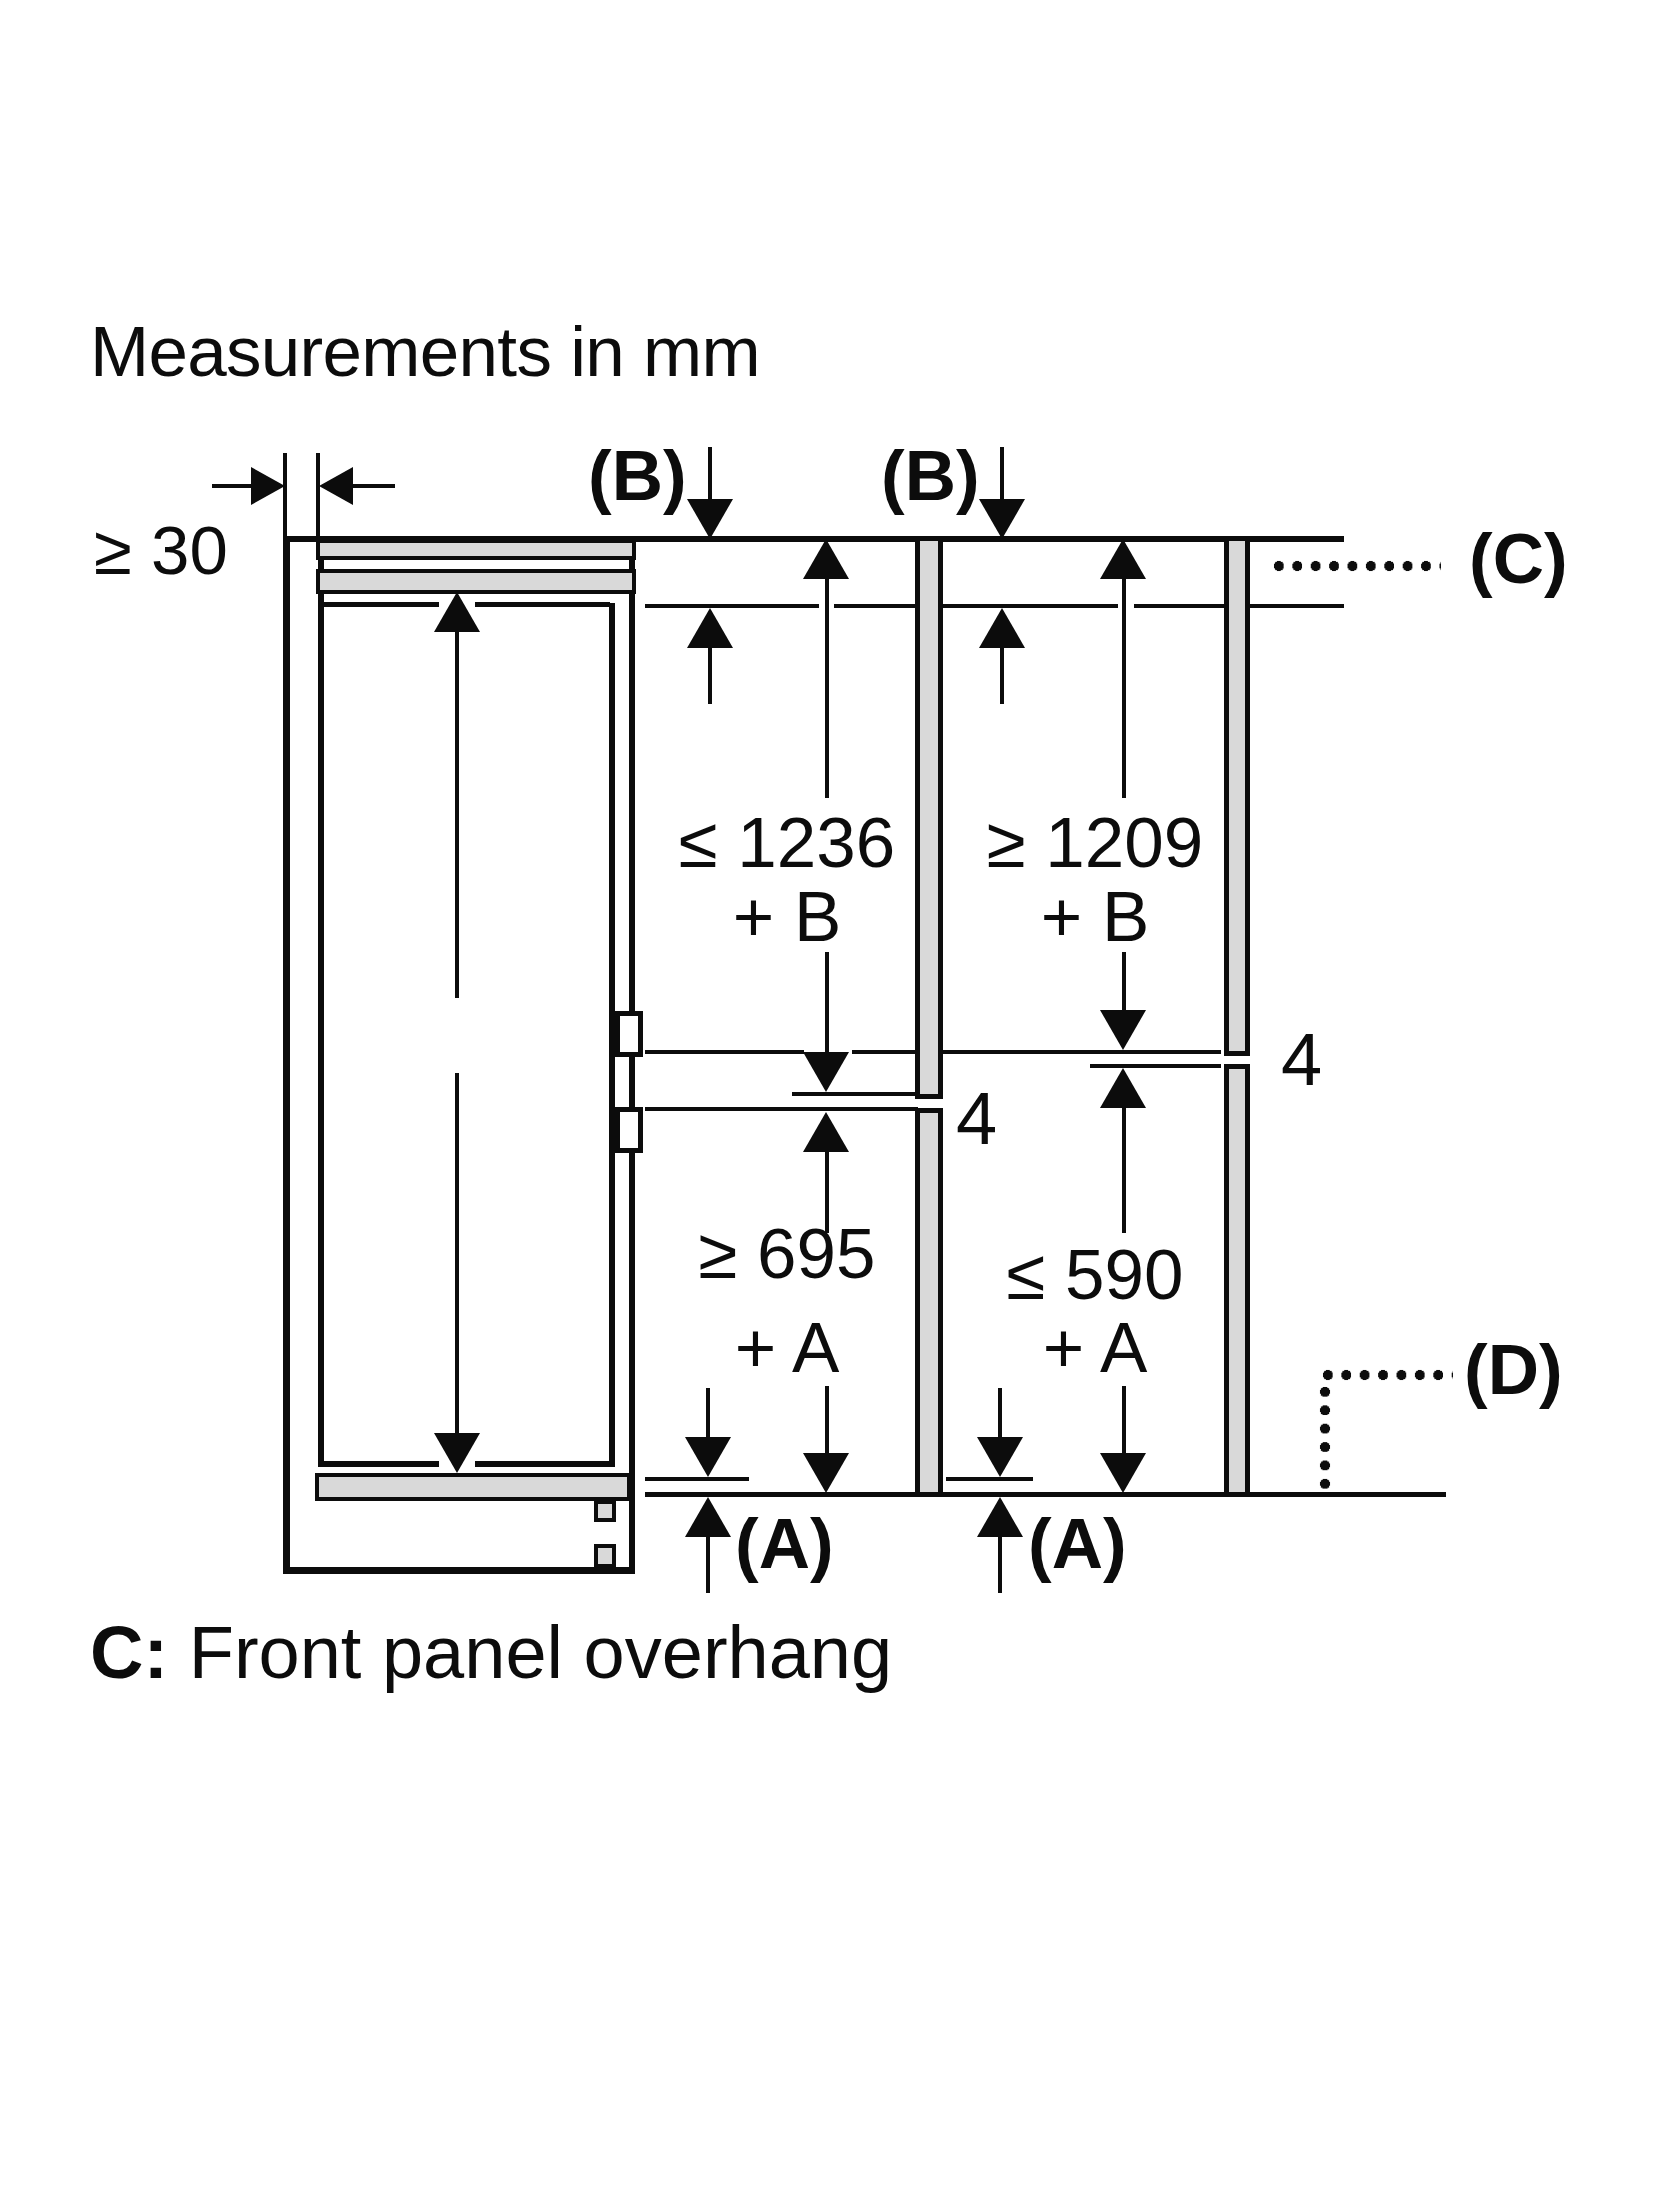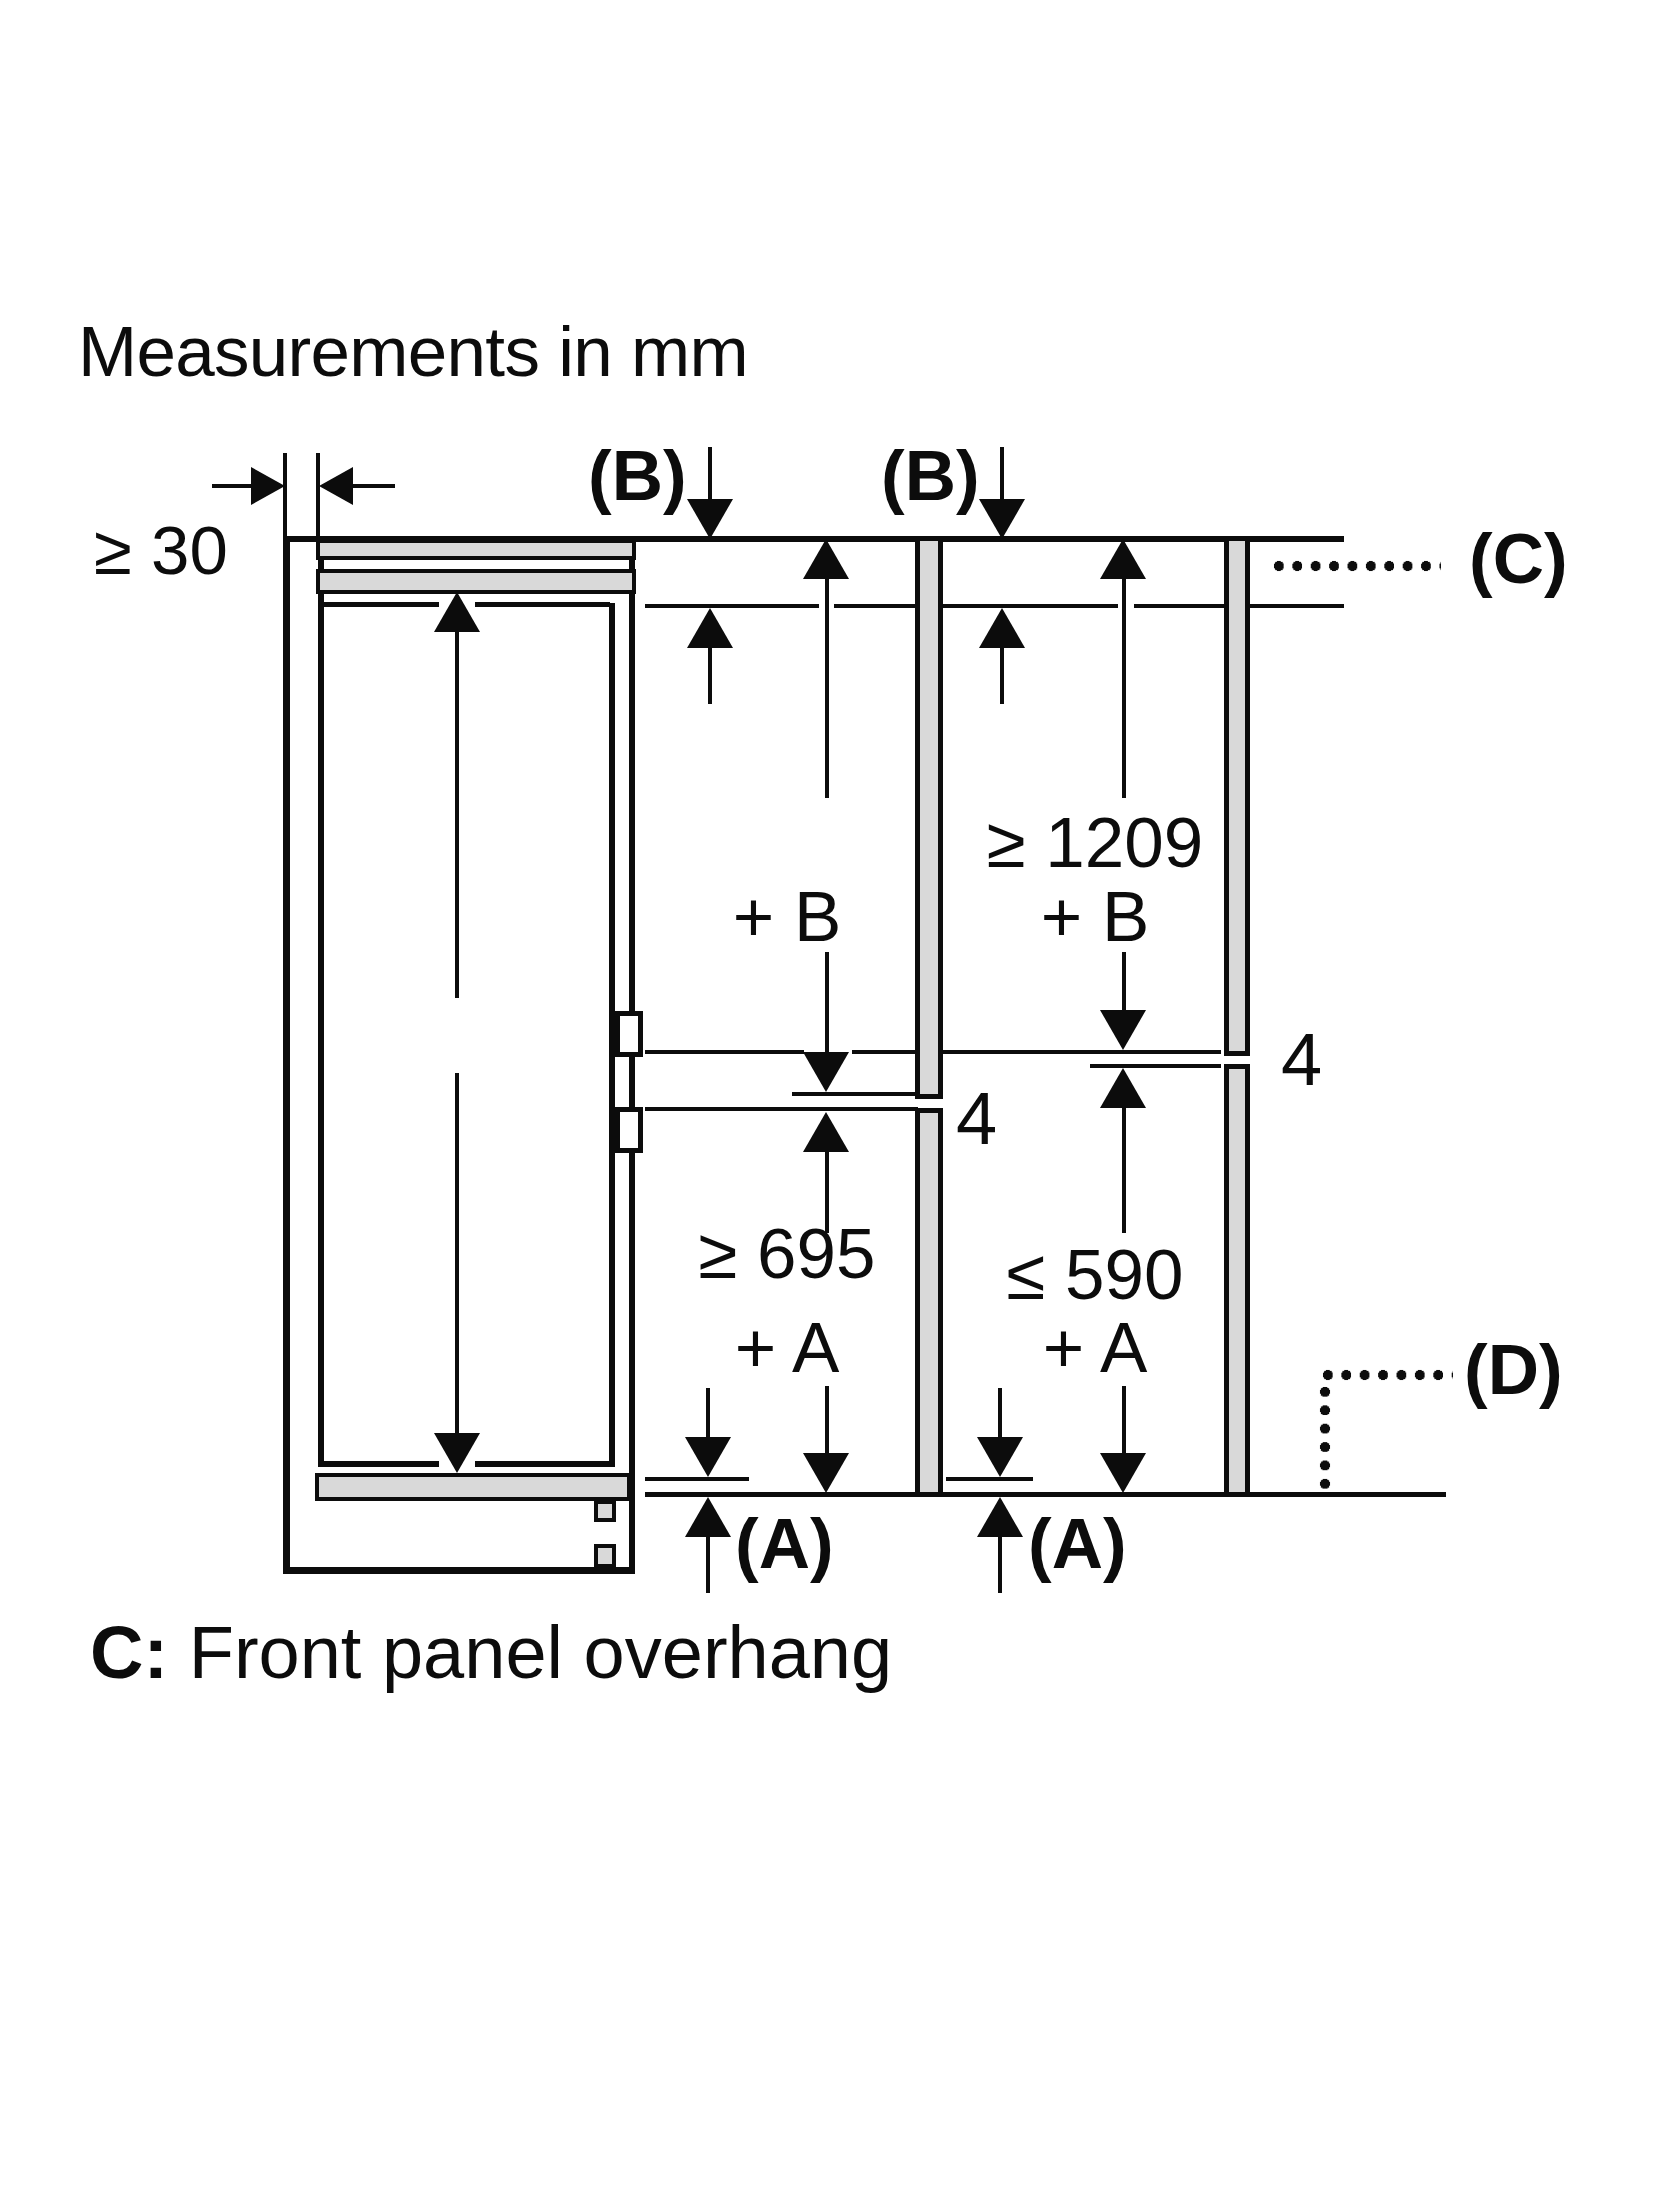--- a/index.html
+++ b/index.html
@@ -34,21 +34,21 @@
     background-size:11.8px 18.4px;background-repeat:repeat-y;}
   sup.tol{font-size:41px;vertical-align:29px;letter-spacing:0;}
   .legend-row{position:absolute;font-size:74px;white-space:nowrap;line-height:1;margin-left:8px;}
   .legend-key{font-weight:700;margin-right:20.6px;}
 </style>
 </head>
 <body>
 
 <div id="canvas">
 
-  <div class="t" style="left:78px;top:316px;font-size:71px;letter-spacing:-0.7px;">Measurements in mm</div>
+  <div class="t" style="left:90px;top:316px;font-size:71px;letter-spacing:-0.7px;">Measurements in mm</div>
 
   <div class="t" style="left:94px;top:516px;font-size:69px;">≥ 30</div>
   <div class="v" style="left:283px;top:453px;height:86px;"></div>
   <div class="v" style="left:316px;top:453px;height:86px;"></div>
   <div class="h" style="left:212px;top:484px;width:41px;height:3.7px;"></div>
   <div class="ah ah-right" style="left:251px;top:467px;"></div>
   <div class="ah ah-left" style="left:319px;top:467px;"></div>
   <div class="h" style="left:351px;top:484px;width:44px;height:3.7px;"></div>
 
   <div class="h" style="left:283px;top:536px;width:1061px;height:5.9px;"></div>
@@ -104,20 +104,21 @@
   <div class="ah ah-up" style="left:979px;top:608px;"></div>
   <div class="v" style="left:1000px;top:647px;width:3.7px;height:57px;"></div>
 
   <div class="ah ah-up" style="left:434px;top:592px;"></div>
   <div class="v" style="left:455px;top:631px;width:3.7px;height:367px;"></div>
   <div class="v" style="left:455px;top:1073px;width:3.7px;height:362px;"></div>
   <div class="ah ah-down" style="left:434px;top:1433px;"></div>
 
   <div class="ah ah-up" style="left:803px;top:539px;"></div>
   <div class="v" style="left:825px;top:578px;width:3.7px;height:220px;"></div>
+  <div class="t dim" style="left:662px;top:807px;">≤ 1236</div>
   <div class="t dim" style="left:662px;top:881px;">+ B</div>
   <div class="v" style="left:825px;top:952px;width:3.7px;height:103px;"></div>
   <div class="ah ah-down" style="left:803px;top:1052px;"></div>
 
   <div class="ah ah-up" style="left:803px;top:1112px;"></div>
   <div class="v" style="left:825px;top:1151px;width:3.7px;height:82px;"></div>
   <div class="t dim" style="left:662px;top:1218px;">≥ 695</div>
   <div class="t dim" style="left:662px;top:1312px;">+ A</div>
   <div class="v" style="left:825px;top:1386px;width:3.7px;height:68px;"></div>
   <div class="ah ah-down" style="left:803px;top:1453px;"></div>

